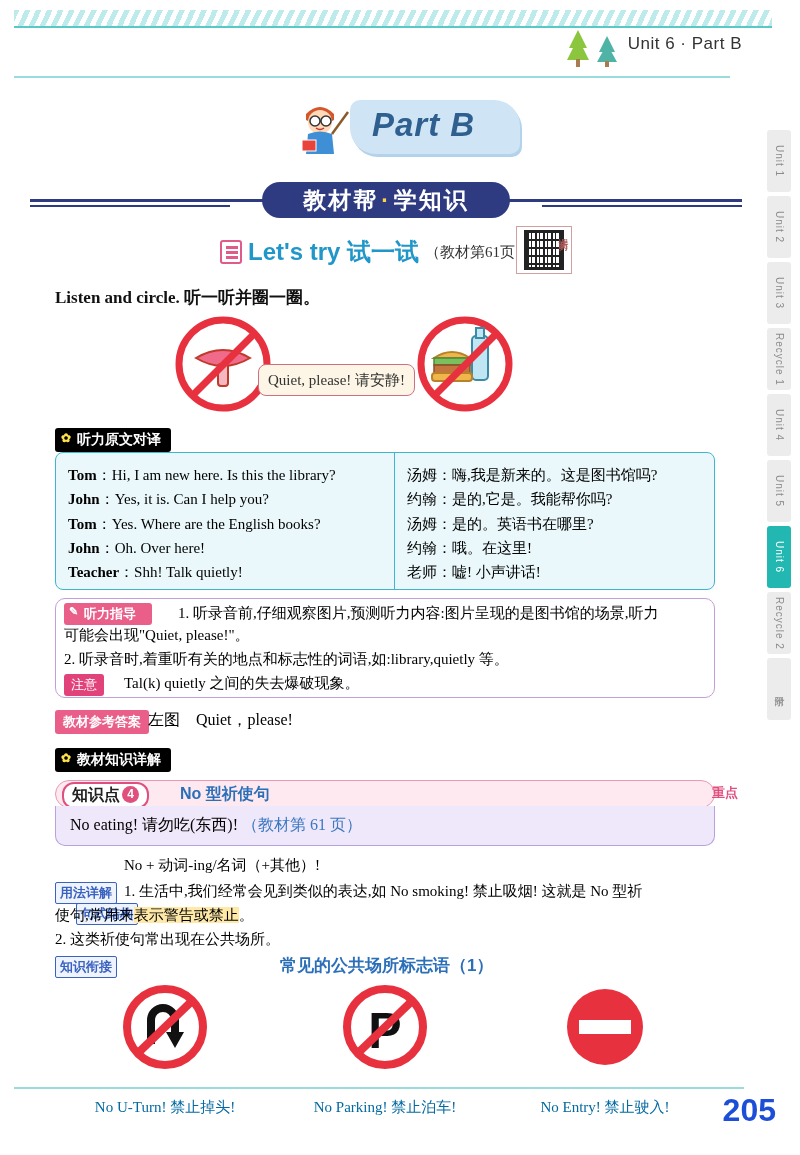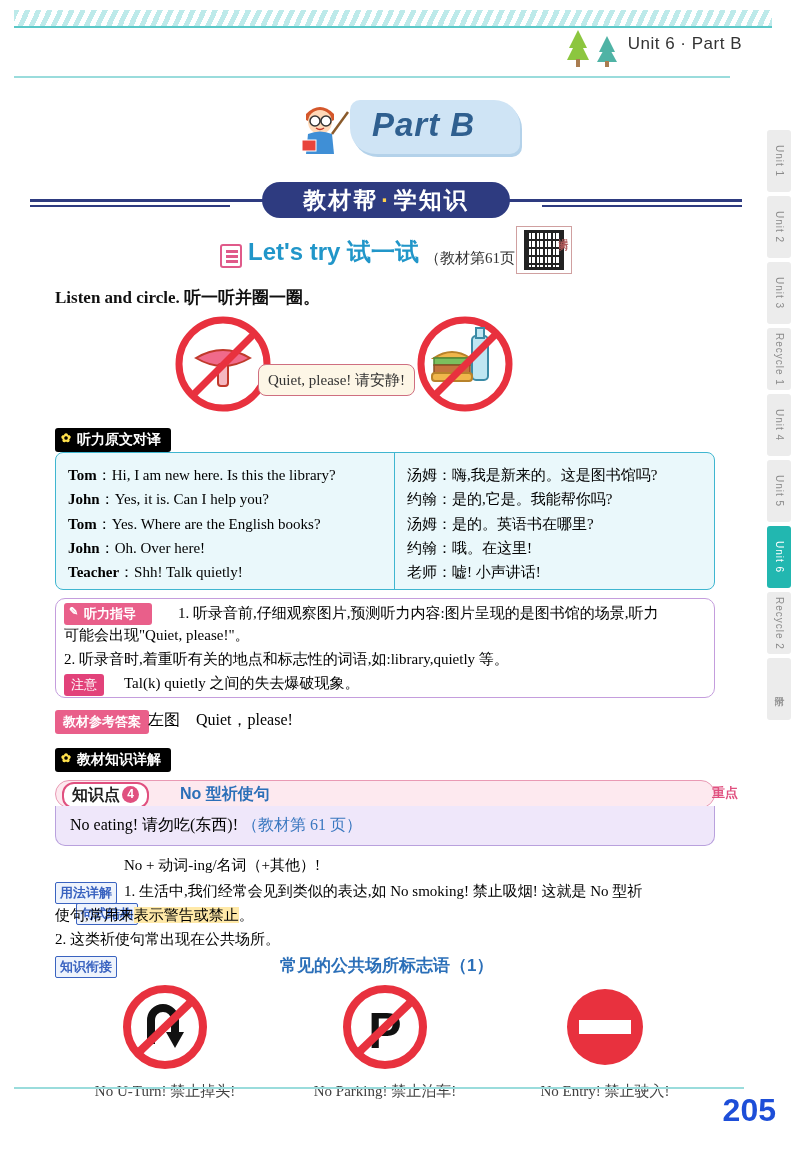--- a/index.html
+++ b/index.html
@@ -87,21 +87,21 @@
   .sec-rule-r { left: 506px; width: 236px; }
   .sec-rule-l2, .sec-rule-r2 {
     position: absolute; top: 205px; height: 2px; background: #2e3b80;
   }
   .sec-rule-l2 { left: 30px; width: 200px; }
   .sec-rule-r2 { left: 542px; width: 200px; }
 
   
   .lets-try {
     position: absolute; left: 220px; top: 236px;
-    display: flex; align-items: flex-end; gap: 6px;
+    display: flex; align-items: center; gap: 6px;
   }
   .lt-icon {
     width: 22px; height: 24px; border: 2px solid #e05a8a; border-radius: 3px;
     position: relative; background:#fff;
   }
   .lt-icon::after{
     content:""; position:absolute; left:4px; top:4px; width:12px; height:3px;
     background:#e05a8a; box-shadow: 0 5px 0 #e05a8a, 0 10px 0 #e05a8a;
   }
   .lt-title {
@@ -284,21 +284,21 @@
   .link-title {
     position: absolute; left: 280px; top: 954px;
     color: #2b6fb8; font-size: 17px; font-weight: bold;
     font-family: "Liberation Sans", sans-serif;
   }
   .signs-row {
     position: absolute; left: 55px; top: 982px; width: 660px; height: 120px;
     display: flex; justify-content: space-around; align-items: flex-start;
   }
   .sign-item { text-align: center; width: 200px; }
-  .sign-cap { margin-top: 6px; font-size: 15px; color: #404040; }
+  .sign-cap { margin-top: 22px; font-size: 15px; color: #0369a1; }
   .page-num {
     position: absolute; right: 24px; bottom: 26px;
     font-family: "Liberation Sans", sans-serif;
     font-size: 32px; font-weight: bold; color: #1d4ed8;
   }
   .bottom-rule {
     position: absolute; left: 14px; bottom: 66px; width: 730px; height: 2px;
     background: #9adcdc;
   }
 </style>

